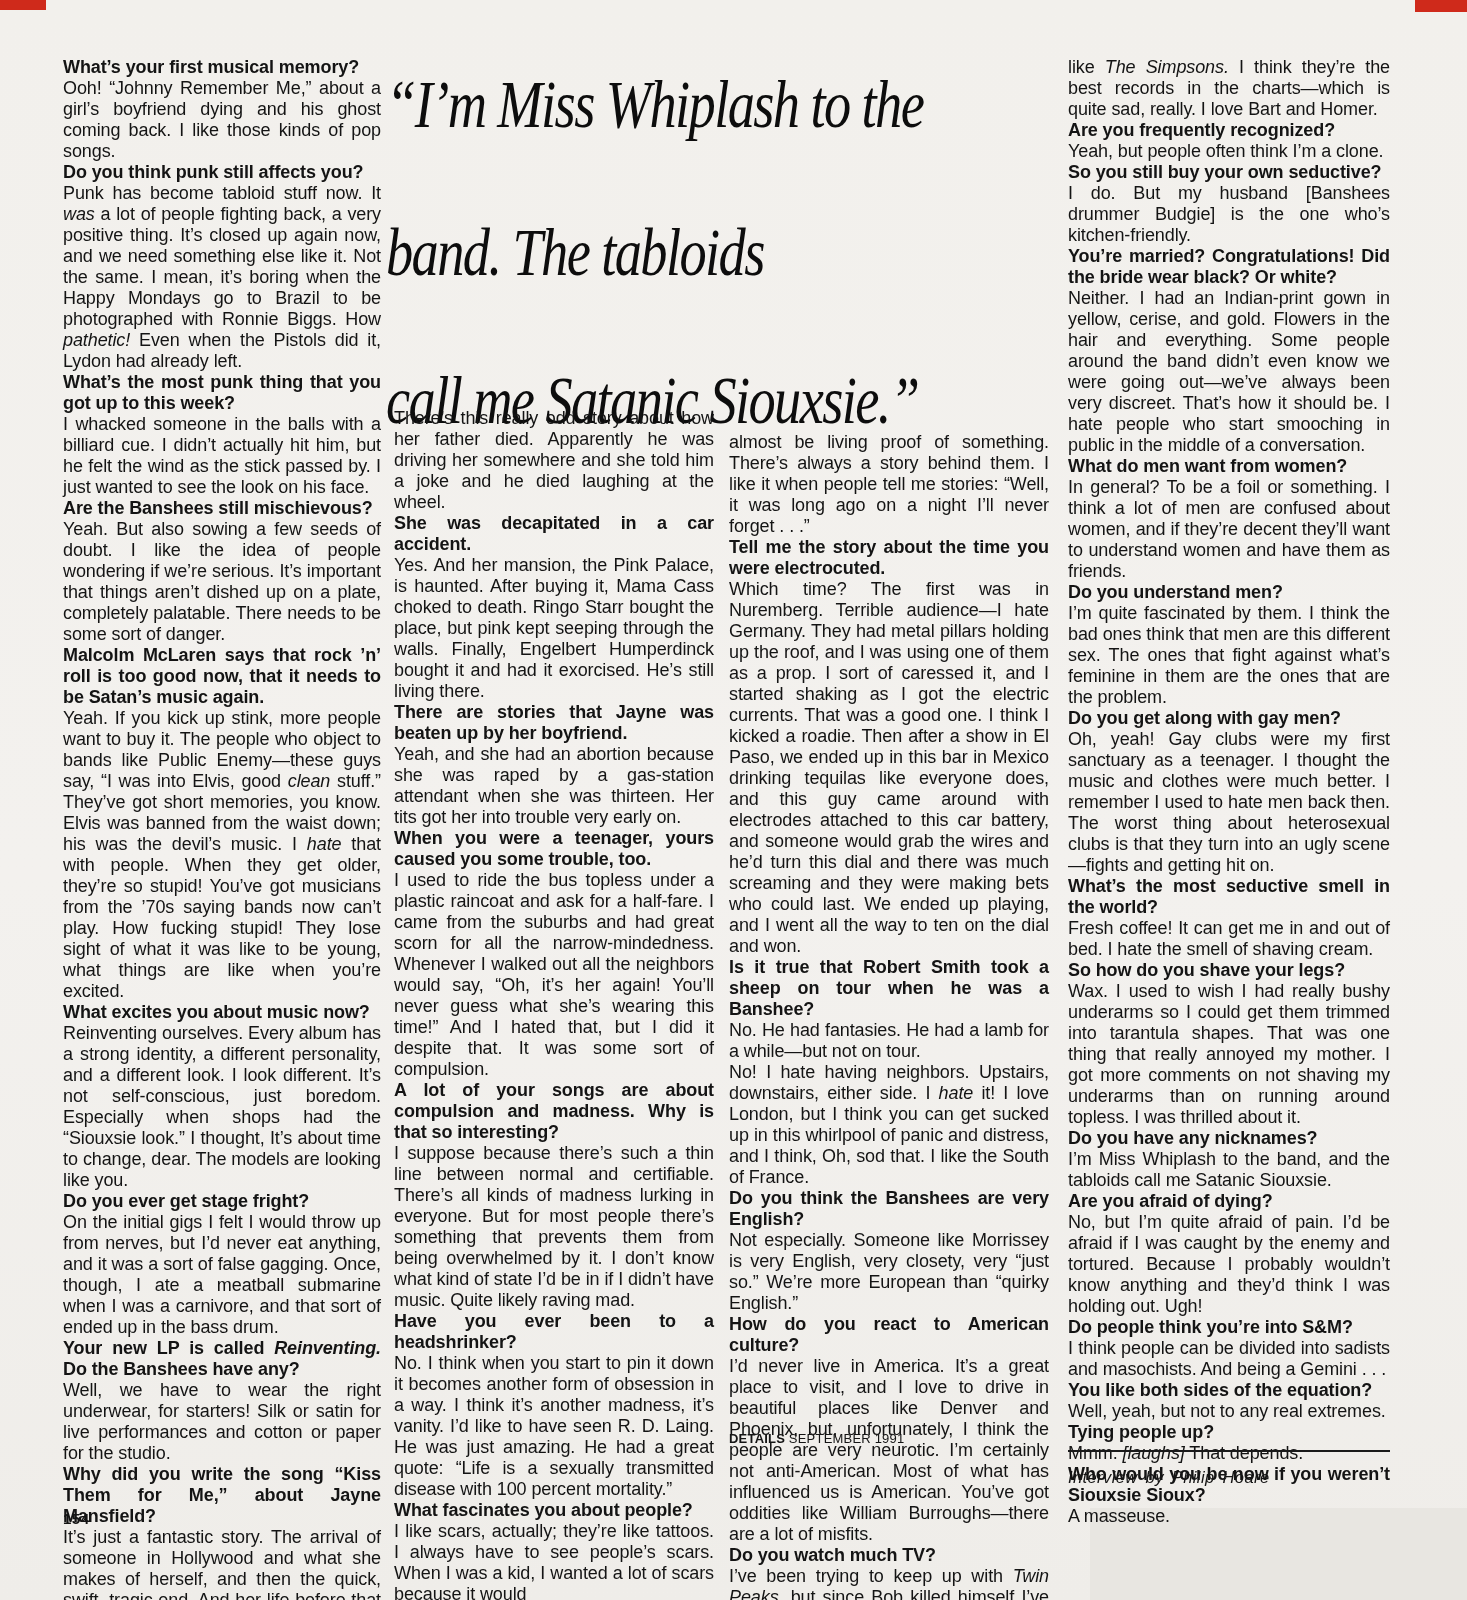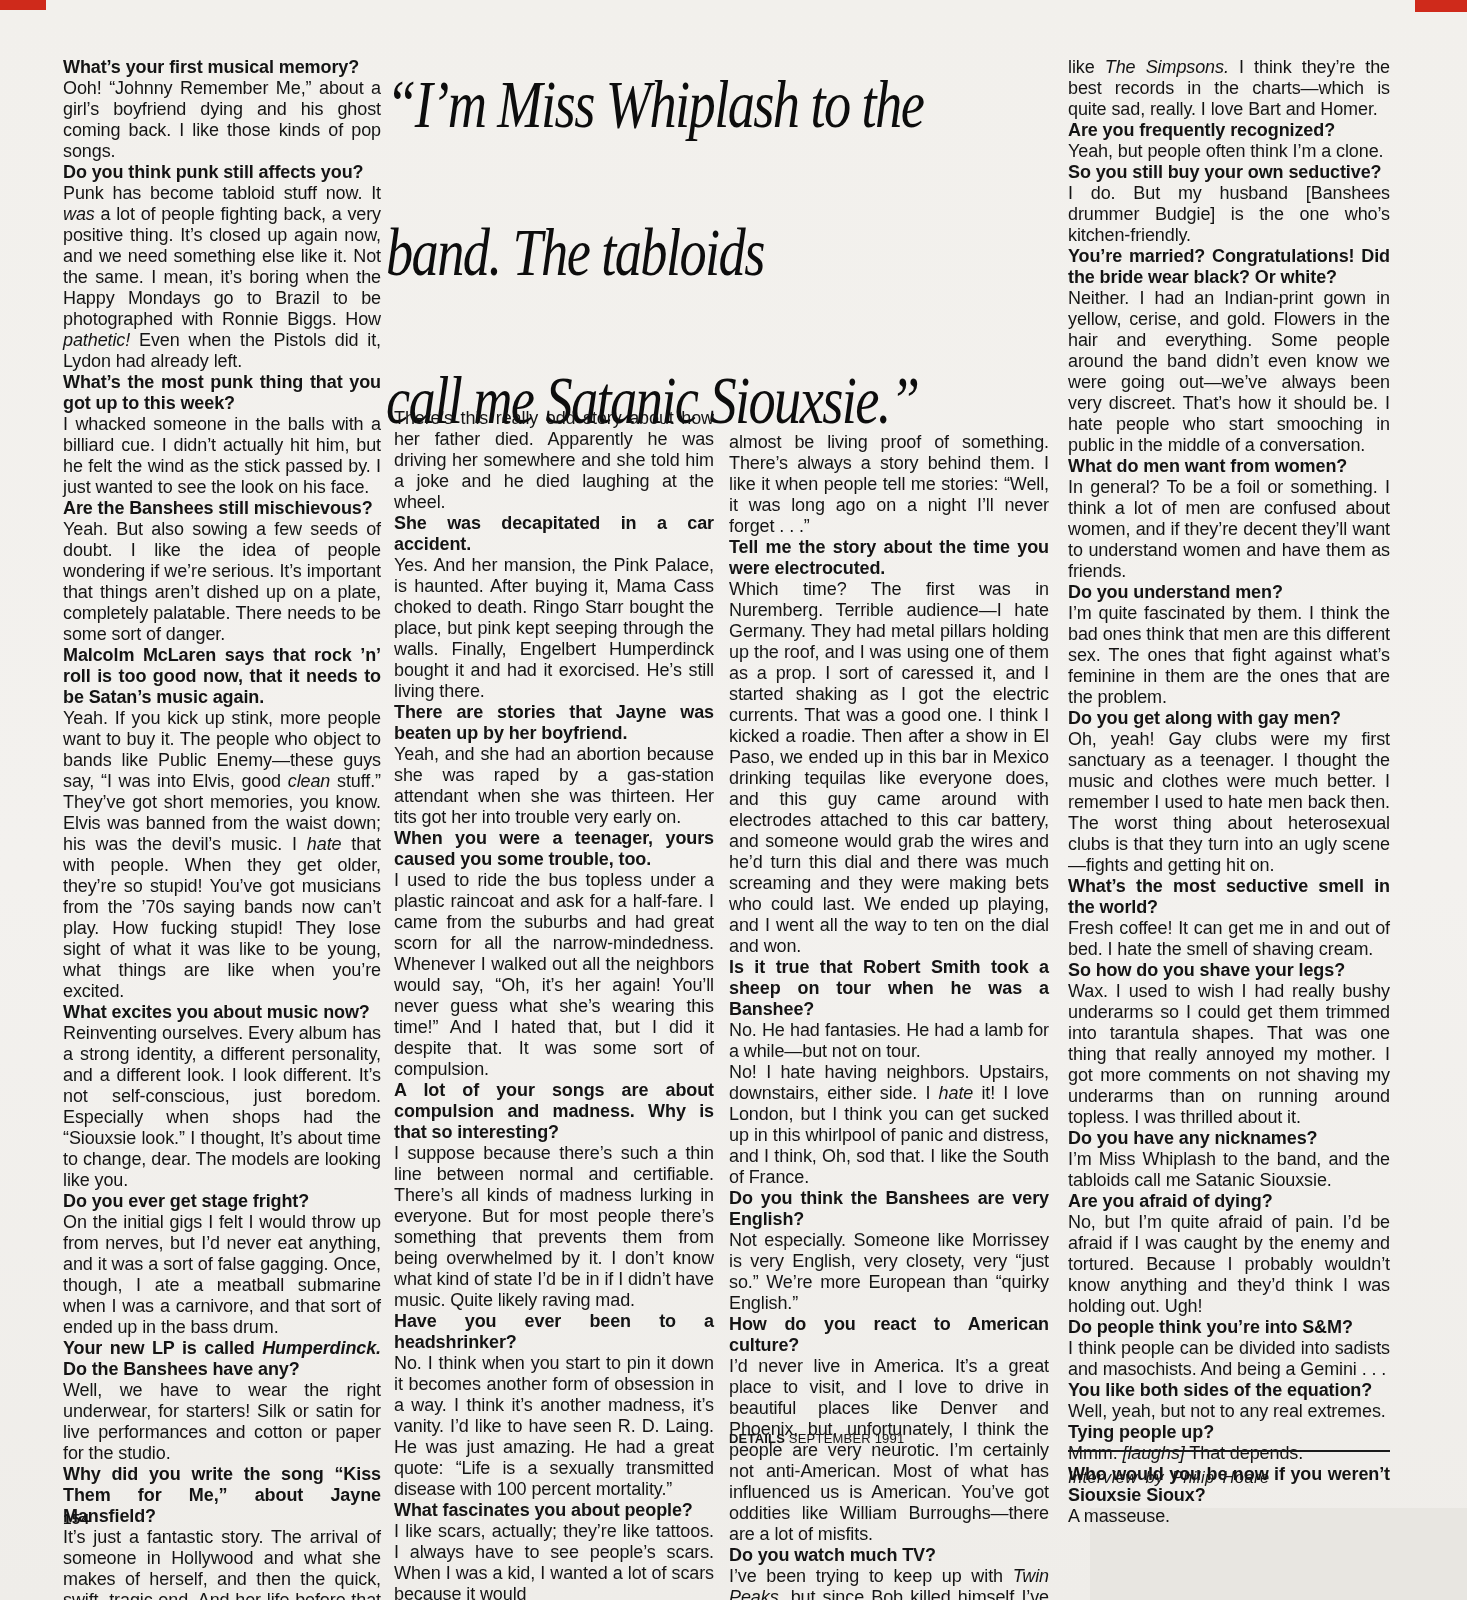--- a/index.html
+++ b/index.html
@@ -90,21 +90,21 @@
       <p class="q"><span>What’s the most punk thing that you got up to this week?</span></p>
       <p class="a"><span>I whacked someone in the balls with a billiard cue. I didn’t actually hit him, but he felt the wind as the stick passed by. I just wanted to see the look on his face.</span></p>
       <p class="q"><span>Are the Banshees still mischievous?</span></p>
       <p class="a"><span>Yeah. But also sowing a few seeds of doubt. I like the idea of people wondering if we’re serious. It’s important that things aren’t dished up on a plate, completely palatable. There needs to be some sort of danger.</span></p>
       <p class="q"><span>Malcolm McLaren says that rock ’n’ roll is too good now, that it needs to be Satan’s music again.</span></p>
       <p class="a"><span>Yeah. If you kick up stink, more people want to buy it. The people who object to bands like Public Enemy—these guys say, “I was into Elvis, good </span><em>clean</em><span> stuff.” They’ve got short memories, you know. Elvis was banned from the waist down; his was the devil’s music. I </span><em>hate</em><span> that with people. When they get older, they’re so stupid! You’ve got musicians from the ’70s saying bands now can’t play. How fucking stupid! They lose sight of what it was like to be young, what things are like when you’re excited.</span></p>
       <p class="q"><span>What excites you about music now?</span></p>
       <p class="a"><span>Reinventing ourselves. Every album has a strong identity, a different personality, and a different look. I look different. It’s not self-conscious, just boredom. Especially when shops had the “Siouxsie look.” I thought, It’s about time to change, dear. The models are looking like you.</span></p>
       <p class="q"><span>Do you ever get stage fright?</span></p>
       <p class="a"><span>On the initial gigs I felt I would throw up from nerves, but I’d never eat anything, and it was a sort of false gagging. Once, though, I ate a meatball submarine when I was a carnivore, and that sort of ended up in the bass drum.</span></p>
-      <p class="q"><span>Your new LP is called </span><em>Humperdinck.</em><span> Do the Banshees have any?</span></p>
+      <p class="q"><span>Your new LP is called </span><em>Reinventing.</em><span> Do the Banshees have any?</span></p>
       <p class="a"><span>Well, we have to wear the right underwear, for starters! Silk or satin for live performances and cotton or paper for the studio.</span></p>
       <p class="q"><span>Why did you write the song “Kiss Them for Me,” about Jayne Mansfield?</span></p>
       <p class="a"><span>It’s just a fantastic story. The arrival of someone in Hollywood and what she makes of herself, and then the quick, swift, tragic end. And her life before that was storybook stuff.</span></p>
     </div>
   <div id="col2" class="col">
       <p class="a"><span>There’s this really odd story about how her father died. Apparently he was driving her somewhere and she told him a joke and he died laughing at the wheel.</span></p>
       <p class="q"><span>She was decapitated in a car accident.</span></p>
       <p class="a"><span>Yes. And her mansion, the Pink Palace, is haunted. After buying it, Mama Cass choked to death. Ringo Starr bought the place, but pink kept seeping through the walls. Finally, Engelbert Humperdinck bought it and had it exorcised. He’s still living there.</span></p>
       <p class="q"><span>There are stories that Jayne was beaten up by her boyfriend.</span></p>
       <p class="a"><span>Yeah, and she had an abortion because she was raped by a gas-station attendant when she was thirteen. Her tits got her into trouble very early on.</span></p>

